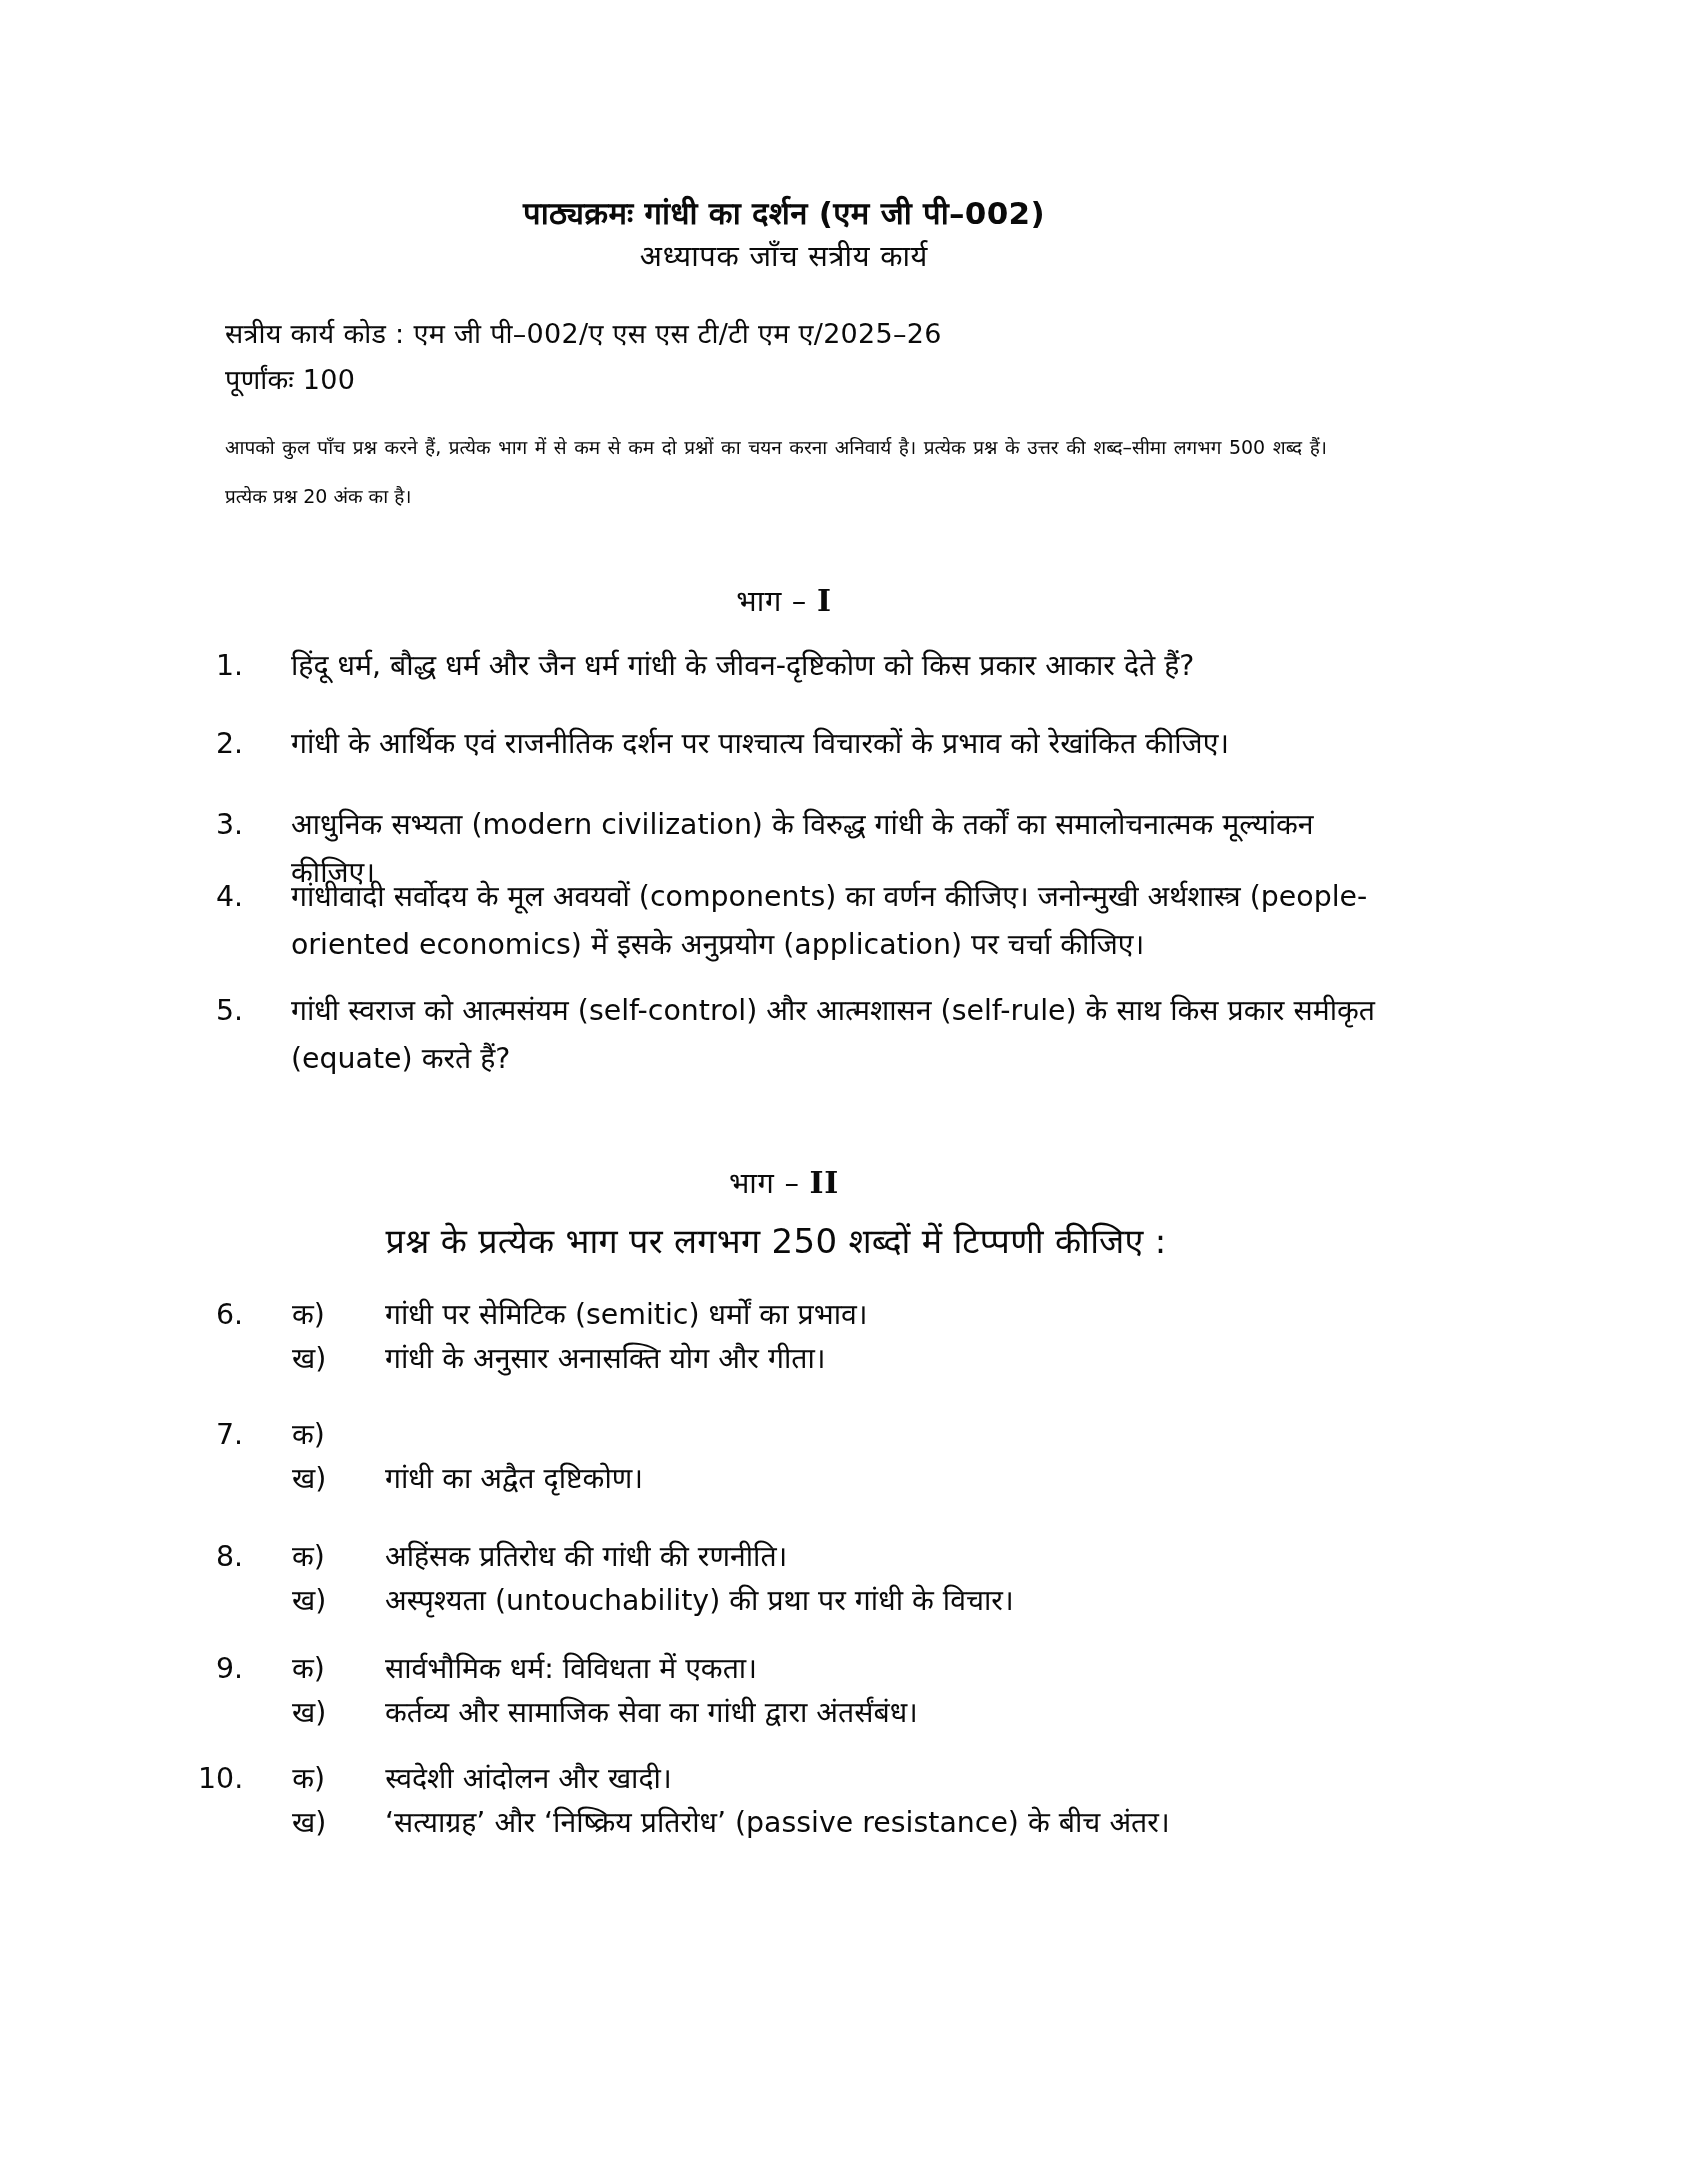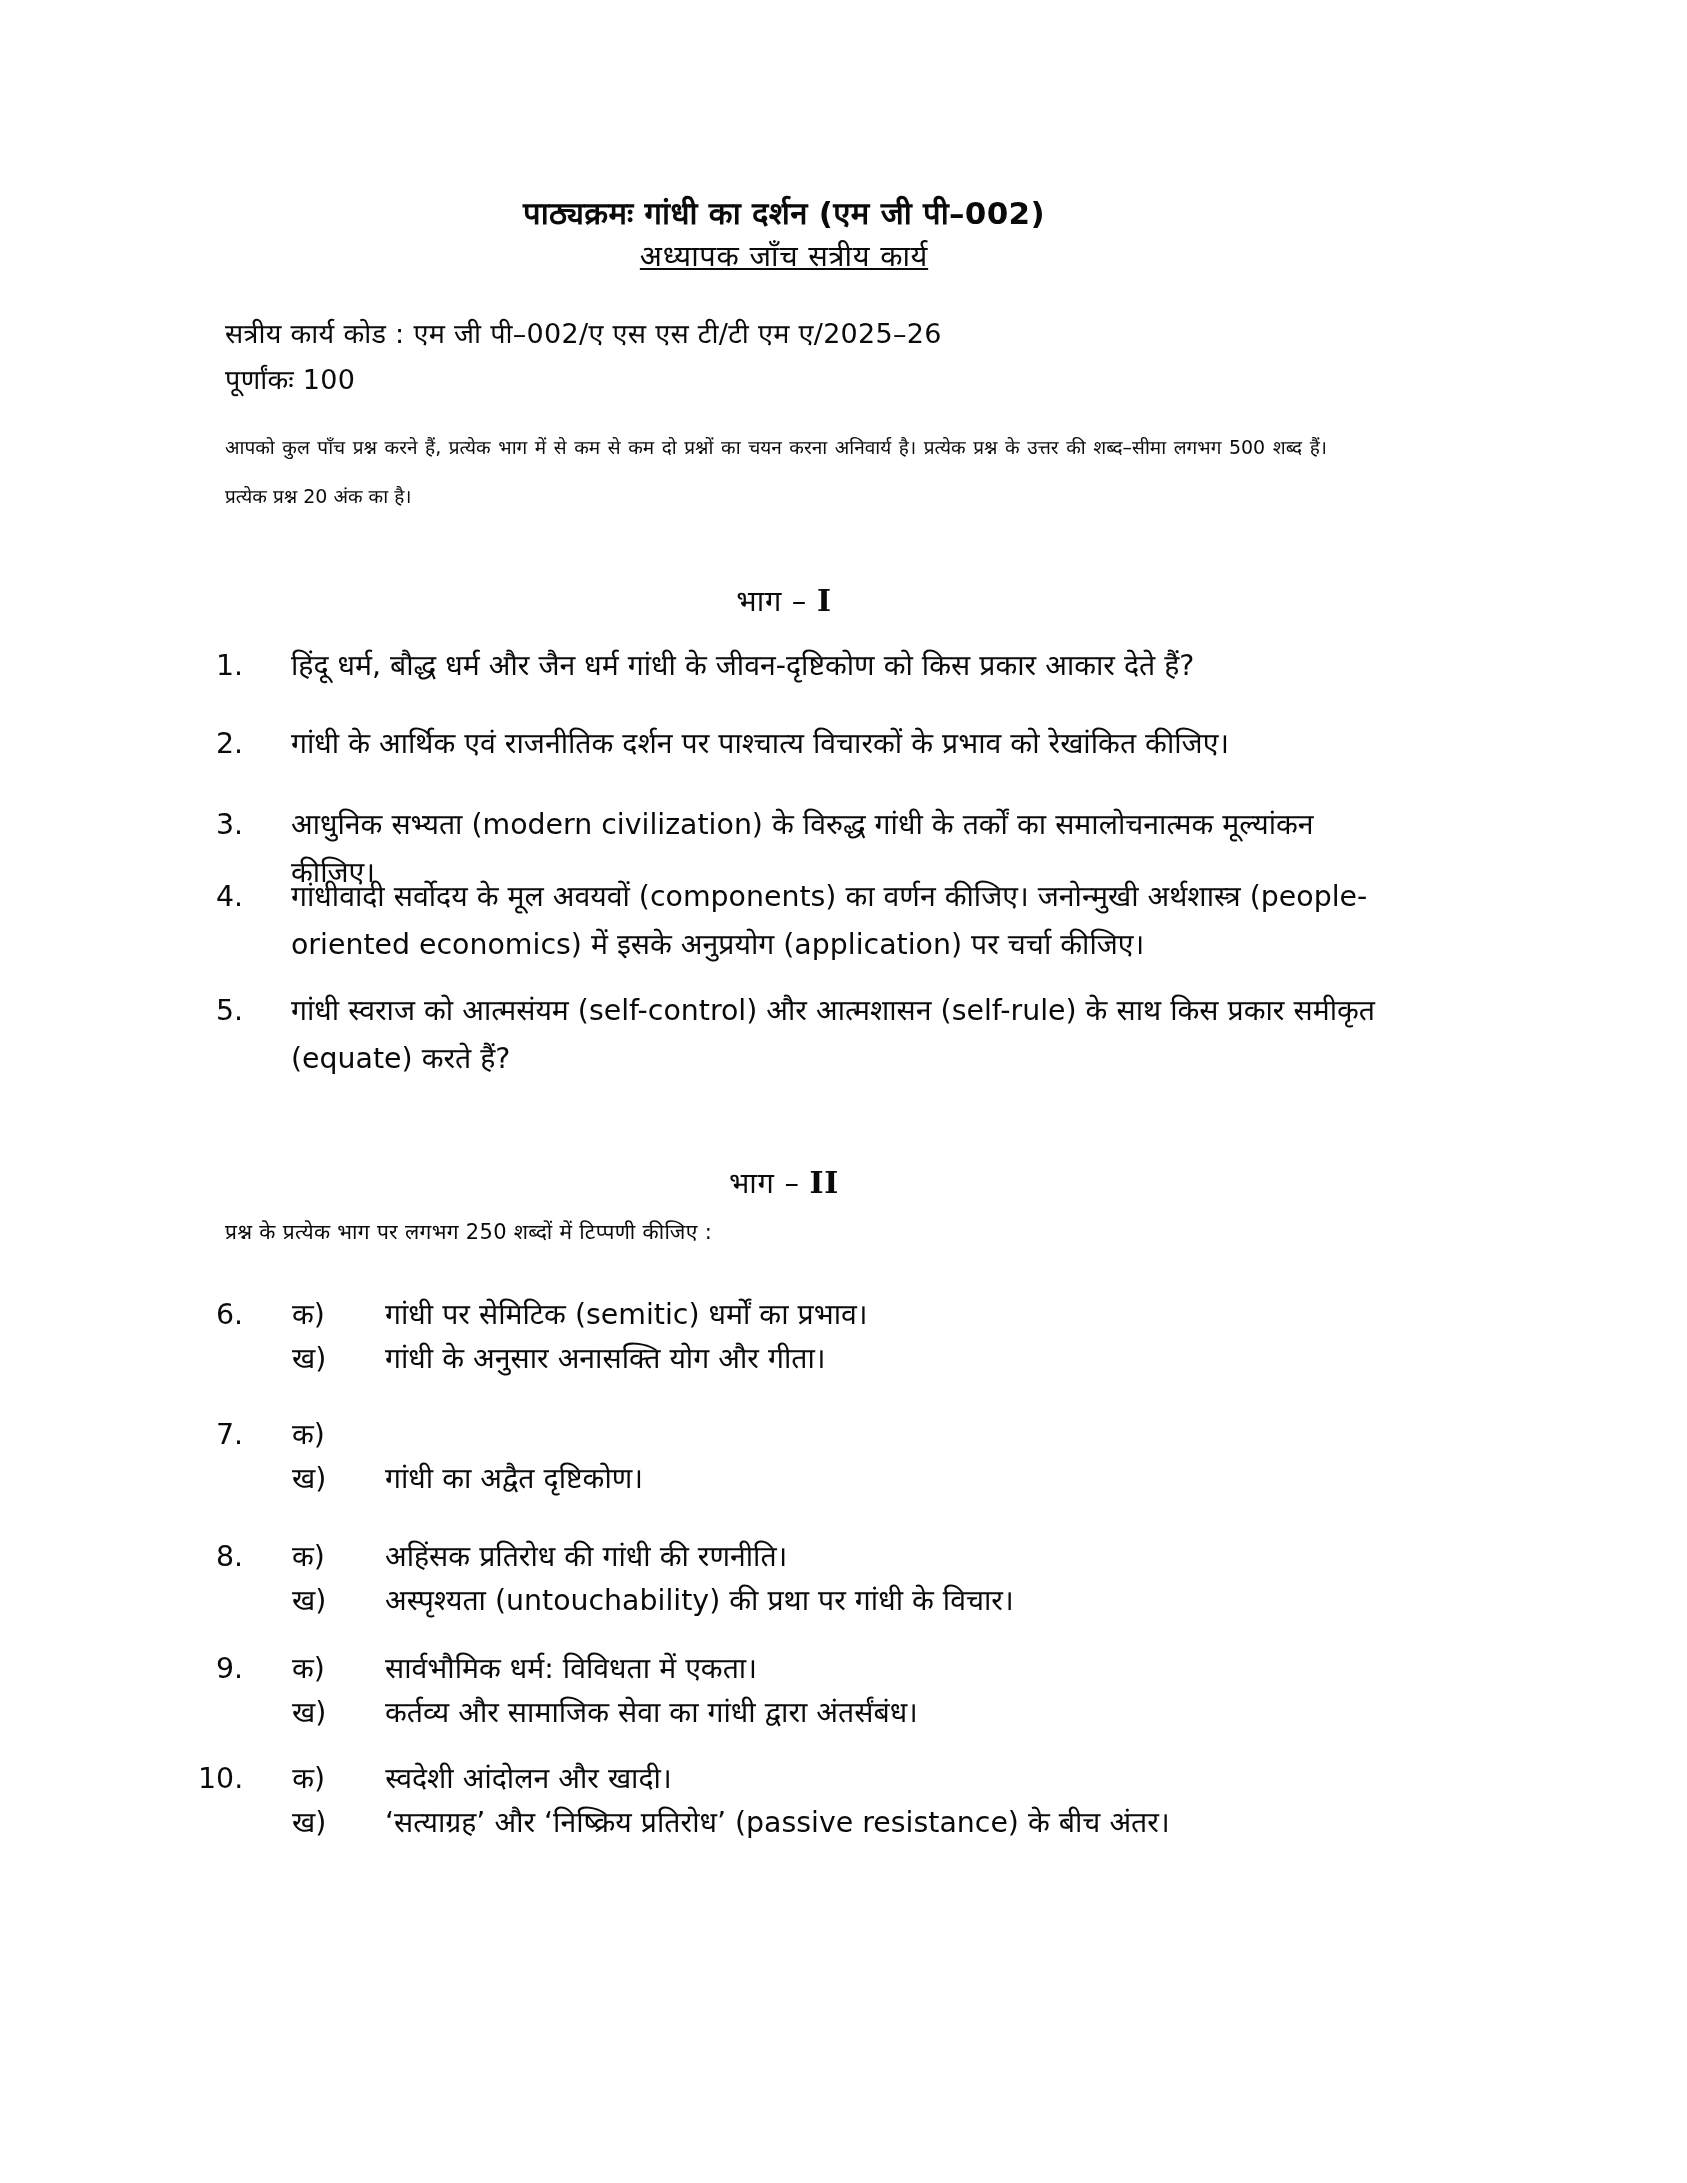--- a/index.html
+++ b/index.html
@@ -43,21 +43,21 @@
   .q2sub{flex:0 0 56px;margin-left:49px;text-align:left;}
   .q2text{flex:1 1 auto;margin-left:37px;text-align:left;}
 </style>
 </head>
 <body>
 
 <div class="page">
 
   <div class="abs center-band title" style="top:191px;">पाठ्यक्रमः गांधी का दर्शन (एम जी पी–002)</div>
 
-  <div class="abs center-band subtitle" style="top:235px;text-decoration:underline;">अध्यापक जाँच सत्रीय कार्य</div>
+  <div class="abs center-band subtitle" style="top:235px;">अध्यापक जाँच सत्रीय कार्य</div>
 
   <div class="abs right-band meta" style="top:314px;">सत्रीय कार्य कोड : एम जी पी–002/ए एस एस टी/टी एम ए/2025–26</div>
 
   <div class="abs right-band meta" style="top:360px;">पूर्णांकः 100</div>
 
   <p class="abs instructions" style="top:423px;">आपको कुल पाँच प्रश्न करने हैं, प्रत्येक भाग में से कम से कम दो प्रश्नों का चयन करना अनिवार्य है। प्रत्येक प्रश्न के उत्तर की शब्द–सीमा लगभग 500 शब्द हैं। प्रत्येक प्रश्न 20 अंक का है।</p>
 
   <div class="abs center-band part-heading" style="top:580px;">
     <span>भाग –</span>
     <span class="numeral">I</span>
@@ -86,21 +86,21 @@
   <div class="abs qrow" style="top:987px;">
     <div class="qnum">5.</div>
     <div class="qtext">गांधी स्वराज को आत्मसंयम (self-control) और आत्मशासन (self-rule) के साथ किस प्रकार समीकृत (equate) करते हैं?</div>
   </div>
 
   <div class="abs center-band part-heading" style="top:1162px;">
     <span>भाग –</span>
     <span class="numeral">II</span>
   </div>
 
-  <div class="abs meta" style="top:1217px;left:225px;width:1102px;text-align:left;font-size:21px;">प्रश्न के प्रत्येक भाग पर लगभग 250 शब्दों में टिप्पणी कीजिए :</div>
+  <div class="abs meta" style="top:1217px;left:225px;width:1102px;text-align:center;font-size:34px;">प्रश्न के प्रत्येक भाग पर लगभग 250 शब्दों में टिप्पणी कीजिए :</div>
 
   <div class="abs q2group" style="top:1293px;">
     <div class="q2line">
       <div class="q2num">6.</div>
       <div class="q2sub">क)</div>
       <div class="q2text">गांधी पर सेमिटिक (semitic) धर्मों का प्रभाव।</div>
     </div>
     <div class="q2line">
       <div class="q2num"></div>
       <div class="q2sub">ख)</div>

